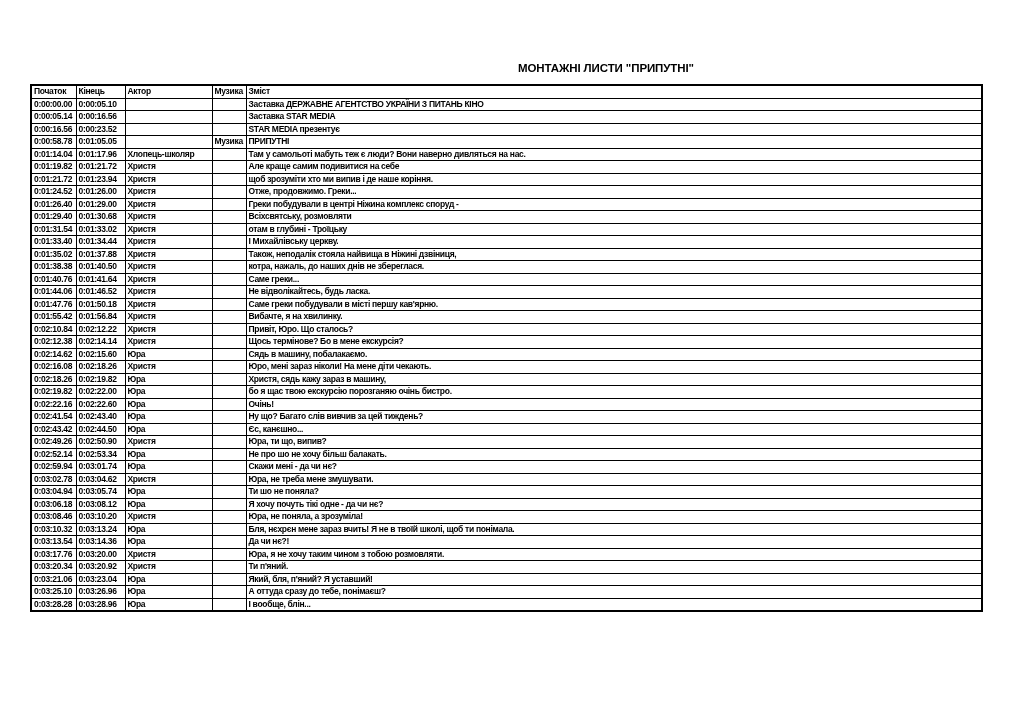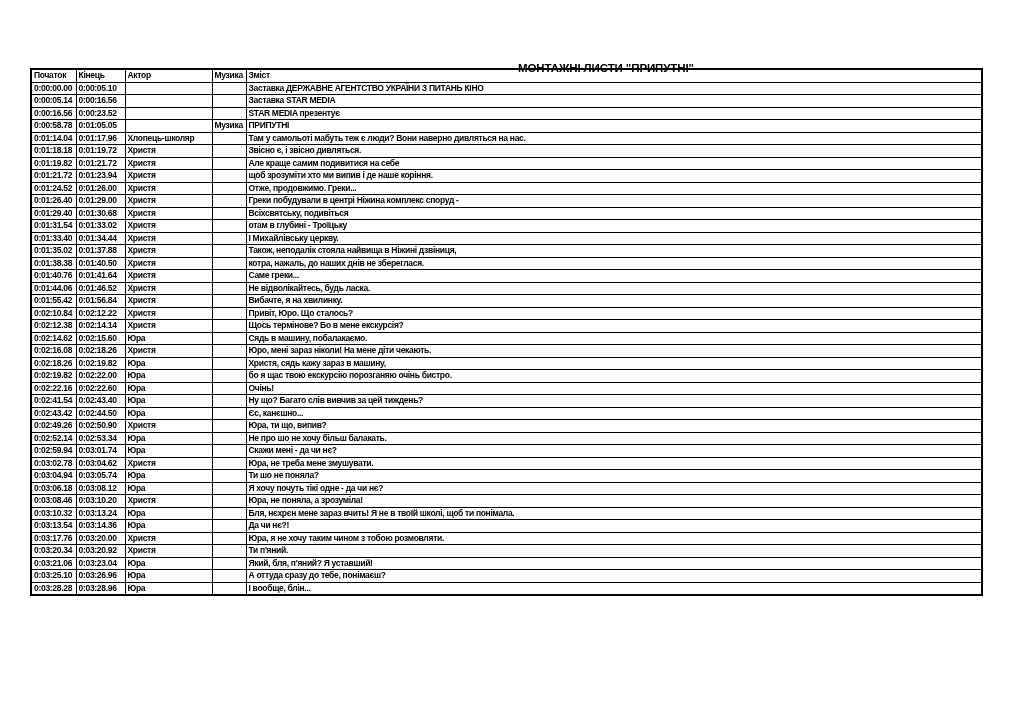--- a/index.html
+++ b/index.html
@@ -1,20 +1,20 @@
 <!DOCTYPE html>
 <html><head>
 <meta charset="utf-8">
 <style>
   html,body{margin:0;padding:0;background:#e8e8e8;}
   .page{position:relative;width:1024px;height:724px;background:#ffffff;
         font-family:"Liberation Sans",sans-serif;color:#000;overflow:hidden;}
   .doc-title{position:absolute;left:518px;top:62px;font-size:11.5px;font-weight:bold;
              letter-spacing:-0.1px;white-space:nowrap;}
-  table.cue{position:absolute;left:30px;top:68px;width:951px;border-collapse:collapse;
+  table.cue{position:absolute;left:30px;top:84px;width:951px;border-collapse:collapse;
             table-layout:fixed;border:2px solid #000;}
   table.cue th,table.cue td{
       border:1px solid #000;font-size:8.5px;font-weight:bold;letter-spacing:-0.3px;
       padding:0 1px 0 2px;height:11.4px;line-height:11.5px;white-space:nowrap;
       overflow:hidden;text-align:left;vertical-align:middle;}
   col.c-start{width:45px}
   col.c-end{width:49px}
   col.c-actor{width:87px}
   col.c-music{width:34px}
   col.c-content{width:736px}
@@ -71,27 +71,20 @@
           <td>ПРИПУТНІ</td>
         </tr>
         <tr>
           <td>0:01:14.04</td>
           <td>0:01:17.96</td>
           <td>Хлопець-школяр</td>
           <td></td>
           <td>Там у самольоті мабуть теж є люди? Вони наверно дивляться на нас.</td>
         </tr>
         <tr>
-          <td>0:01:18.18</td>
-          <td>0:01:19.72</td>
-          <td>Христя</td>
-          <td></td>
-          <td>Звісно є, і звісно дивляться.</td>
-        </tr>
-        <tr>
           <td>0:01:19.82</td>
           <td>0:01:21.72</td>
           <td>Христя</td>
           <td></td>
           <td>Але краще самим подивитися на себе</td>
         </tr>
         <tr>
           <td>0:01:21.72</td>
           <td>0:01:23.94</td>
           <td>Христя</td>
@@ -110,21 +103,21 @@
           <td>0:01:29.00</td>
           <td>Христя</td>
           <td></td>
           <td>Греки побудували в центрі Ніжина комплекс споруд -</td>
         </tr>
         <tr>
           <td>0:01:29.40</td>
           <td>0:01:30.68</td>
           <td>Христя</td>
           <td></td>
-          <td>Всіхсвятську, подивіться</td>
+          <td>Всіхсвятську, розмовляти</td>
         </tr>
         <tr>
           <td>0:01:31.54</td>
           <td>0:01:33.02</td>
           <td>Христя</td>
           <td></td>
           <td>отам в глубині - Троїцьку</td>
         </tr>
         <tr>
           <td>0:01:33.40</td>
@@ -153,20 +146,27 @@
           <td>Христя</td>
           <td></td>
           <td>Саме греки...</td>
         </tr>
         <tr>
           <td>0:01:44.06</td>
           <td>0:01:46.52</td>
           <td>Христя</td>
           <td></td>
           <td>Не відволікайтесь, будь ласка.</td>
+        </tr>
+        <tr>
+          <td>0:01:47.76</td>
+          <td>0:01:50.18</td>
+          <td>Христя</td>
+          <td></td>
+          <td>Саме греки побудували в місті першу кав'ярню.</td>
         </tr>
         <tr>
           <td>0:01:55.42</td>
           <td>0:01:56.84</td>
           <td>Христя</td>
           <td></td>
           <td>Вибачте, я на хвилинку.</td>
         </tr>
         <tr>
           <td>0:02:10.84</td>

